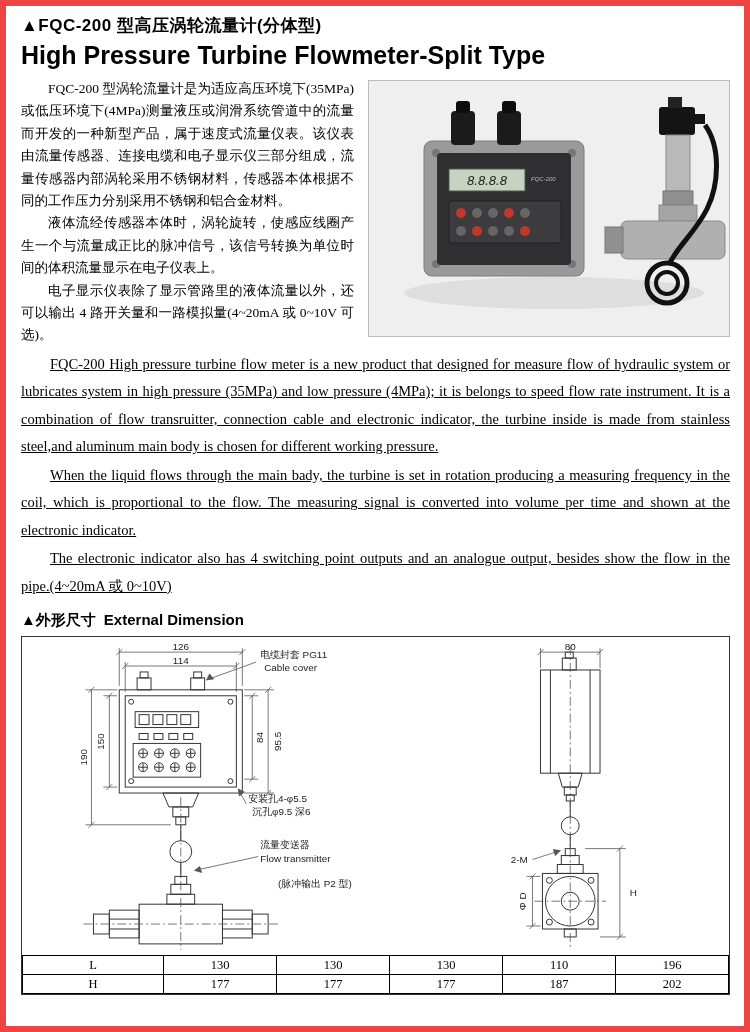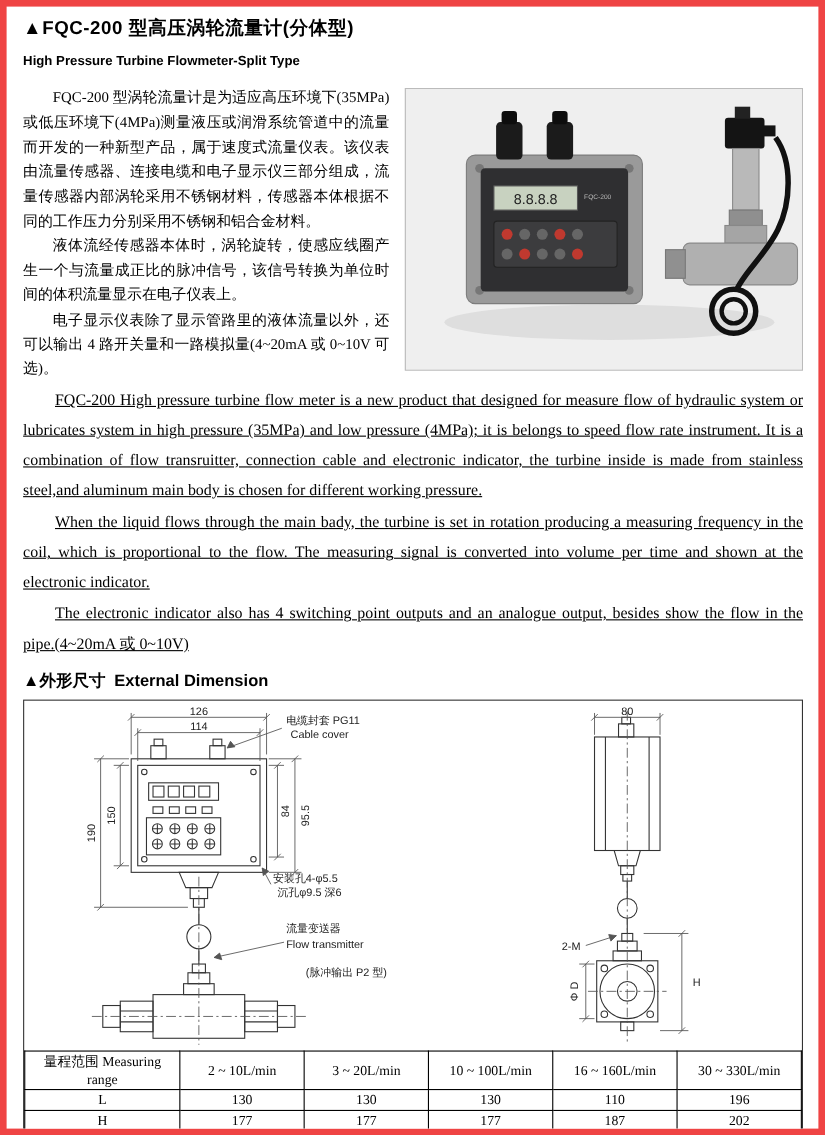--- a/index.html
+++ b/index.html
@@ -1,27 +1,27 @@
 <!DOCTYPE html>
 <html><head>
 <meta charset="utf-8">
 <style>
   * { margin:0; padding:0; box-sizing:border-box; }
   html,body { width:750px; background:#fff; }
   body { font-family:"Liberation Serif", serif; color:#000; }
   .page { width:750px; height:1032px; background:#fff; border:6px solid #ef4444; padding:8px 14px 0 15px; overflow:hidden; position:relative; }
 
   .title-cn { font-family:"Liberation Sans", sans-serif; font-size:17px; line-height:24px; font-weight:bold; letter-spacing:.5px; }
-  .title-en { font-family:"Liberation Sans", sans-serif; font-size:12px; line-height:26px; font-weight:bold; margin:4px 0 10px; }
+  .title-en { font-family:"Liberation Sans", sans-serif; font-size:25px; line-height:26px; font-weight:bold; margin:4px 0 10px; }
 
   .section-heading { font-family:"Liberation Sans", sans-serif; font-size:15px; line-height:20px; font-weight:bold; margin:2px 0 8px; }
   .section-heading .en { margin-left:8px; }
 
   .desc { overflow:visible; }
-  .photo { float:right; width:362px; height:257px; margin:2px 0 8px 14px; border:1px solid #bbb; background:#efefef; }
+  .photo { float:right; width:362px; height:257px; margin:2px 0 8px 14px; border:1px solid #bbb; background:#efefef;font-style:italic; }
   .photo svg { display:block; }
 
   .cn-para { font-size:13.5px; line-height:22.4px; text-align:justify; text-indent:2em; }
   .en-block { clear:both; padding-top:4px;text-decoration:underline; }
   .en-para { font-size:14.5px; line-height:27.5px; text-align:justify; text-indent:2em; margin-bottom:1px; }
 
   .dim-heading { margin-top:10px; margin-bottom:6px; }
 
   .drawing-box { border:1px solid #333; background:#fff; }
   .drawings { display:flex; justify-content:center; gap:52px; height:318px; padding-top:4px; }
@@ -261,28 +261,20 @@
           <text x="40" y="223">2-M</text>
           <text x="160" y="256">H</text>
           <text x="52" y="264" text-anchor="middle" transform="rotate(-90 52 261)">Φ D</text>
         </g>
       </svg>
 
     </div>
 
     <table class="range-table">
       <tbody>
-          <tr class="hdr">
-        <td class="first">量程范围 Measuring range</td>
-        <td>2 ~ 10L/min</td>
-        <td>3 ~ 20L/min</td>
-        <td>10 ~ 100L/min</td>
-        <td>16 ~ 160L/min</td>
-        <td>30 ~ 330L/min</td>
-      </tr>
       <tr>
         <td class="first">L</td>
         <td>130</td>
         <td>130</td>
         <td>130</td>
         <td>110</td>
         <td>196</td>
       </tr>
       <tr>
         <td class="first">H</td>

